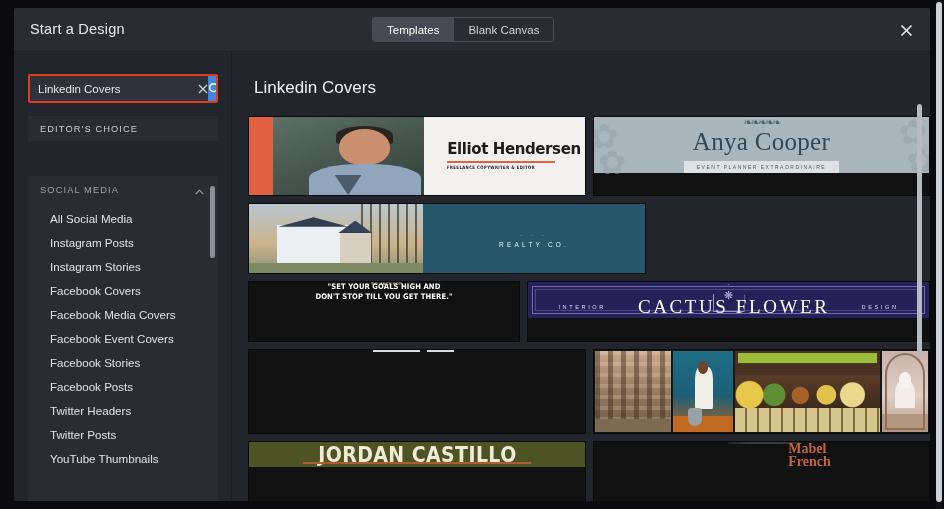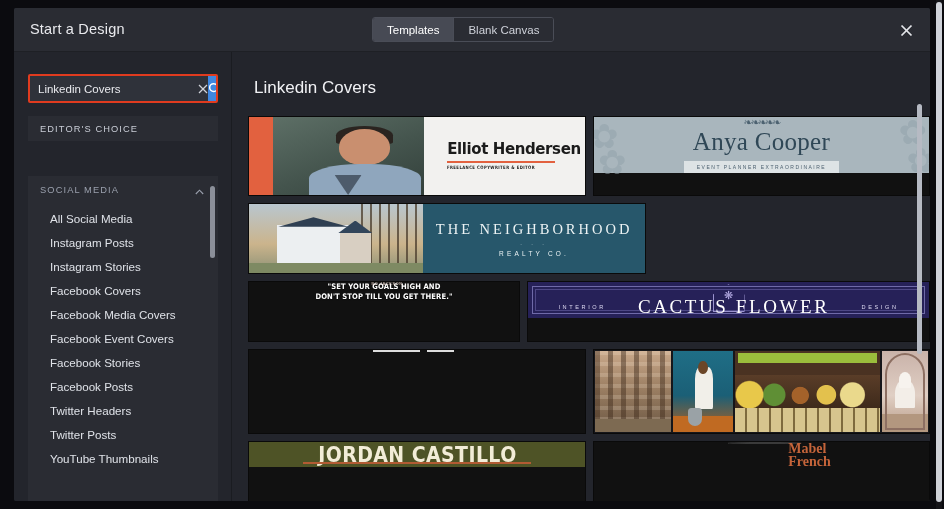--- a/index.html
+++ b/index.html
@@ -525,21 +525,20 @@
             <div class="t">
               <div class="nh-photo">
                 <div class="nh-trees"></div>
                 <div class="nh-house"></div>
                 <div class="nh-roof"></div>
                 <div class="nh-tower"></div>
                 <div class="nh-towerroof"></div>
                 <div class="nh-lawn"></div>
               </div>
               <div class="nh-block">
-                <div class="nh-t1">THE NEIGHBORHOOD</div>
                 <div class="nh-dots">· · ·</div>
                 <div class="nh-t2">REALTY CO.</div>
               </div>
             </div>
           </div>
 
         </div>
 
         <div class="row" style="top:165px;">
           <div class="card" style="width:272px;height:61px;">

